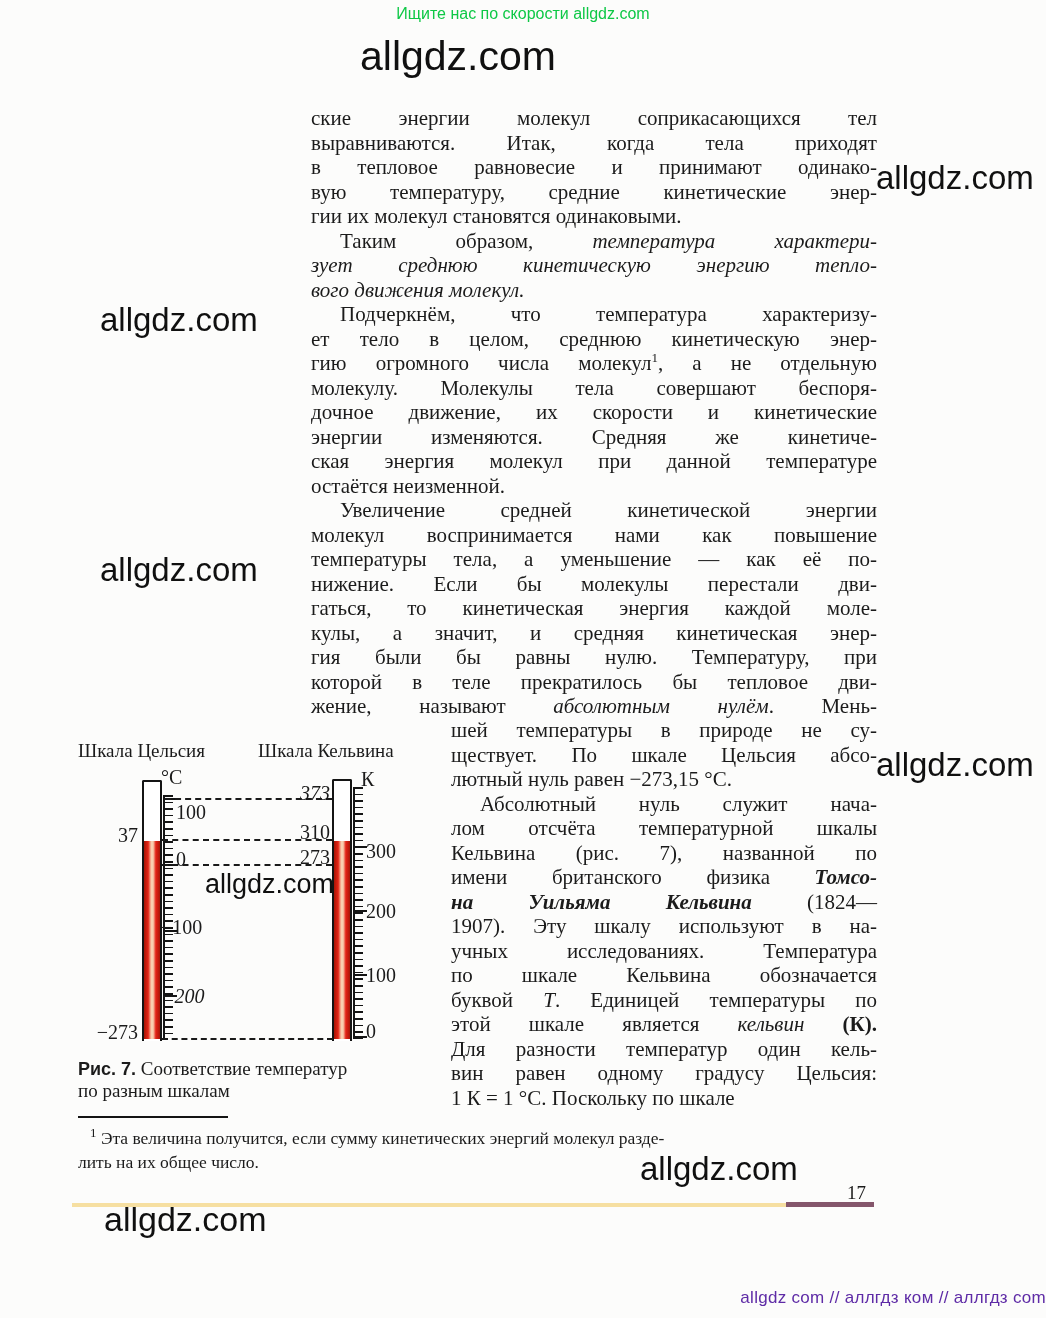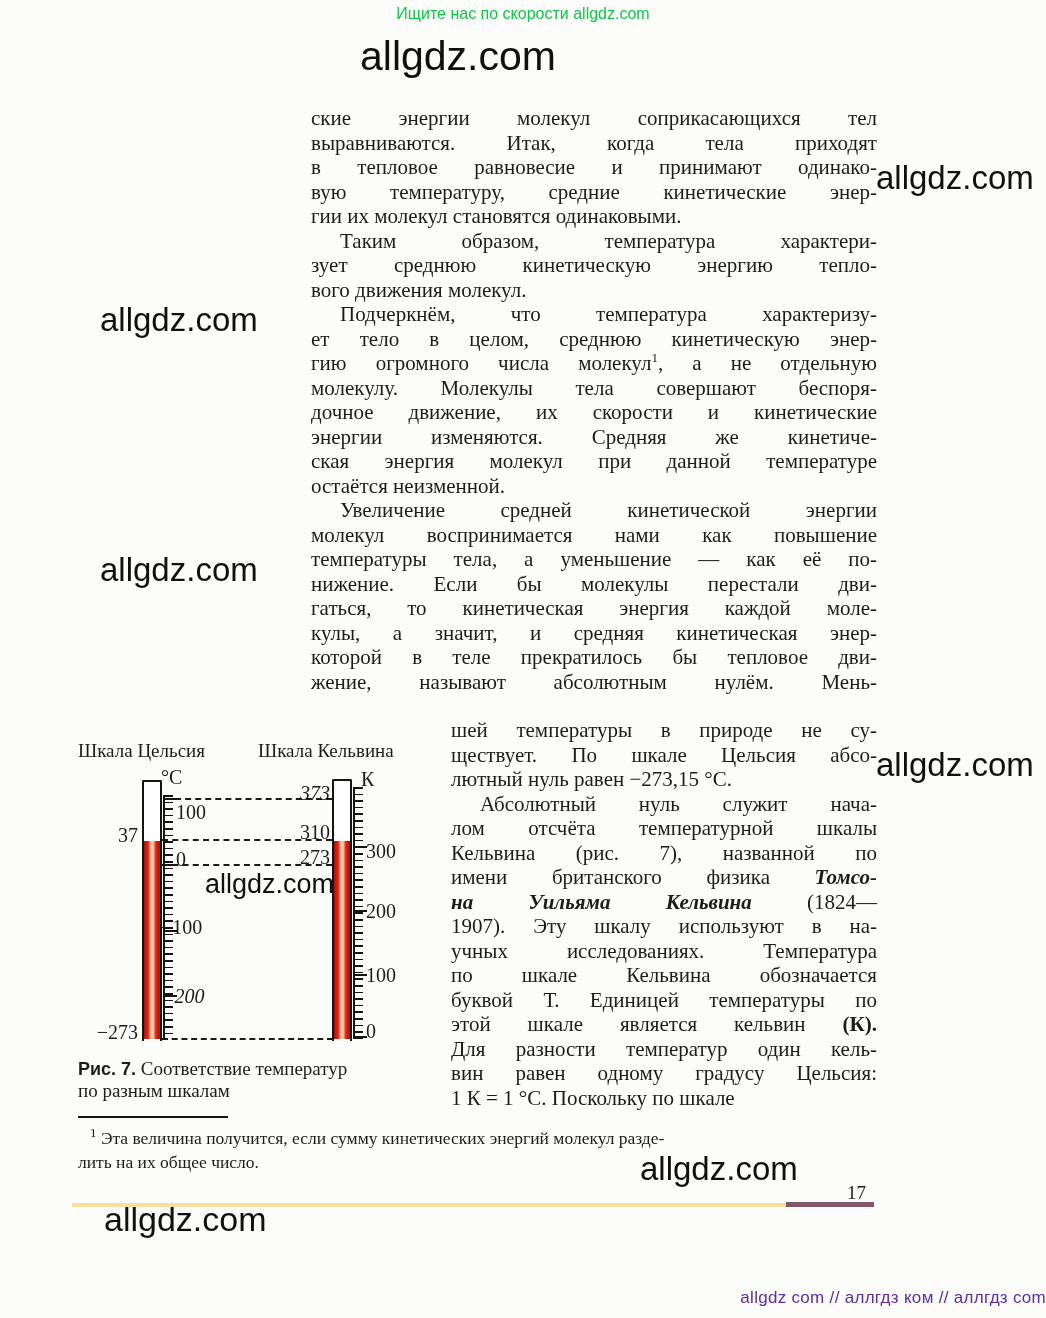--- a/index.html
+++ b/index.html
@@ -22,21 +22,21 @@
   .footer-links{position:absolute;top:1288px;left:0;width:100%;text-align:right;
          font-family:"Liberation Sans",sans-serif;font-size:17px;letter-spacing:.3px;}
   
   .col{position:absolute;}
   .col-wide{left:311px;top:106px;width:566px;}
   .col-narrow{left:451px;top:718px;width:426px;}
   .bline{font-size:21px;line-height:24.5px;height:24.5px;white-space:nowrap;}
   .aj{text-align:justify;text-align-last:justify;}
   .al{text-align:left;text-align-last:left;}
   .ind{text-indent:29px;}
-  .i{}
+  .i{font-style:italic;}
   .b{font-weight:bold;}
   .bi{font-weight:bold;font-style:italic;}
   sup{font-size:13px;line-height:0;}
   
   .figtitle{font-size:19px;}
   .tube{position:absolute;width:16px;background:#ffffff;border:2px solid #141414;border-bottom:none;
         border-radius:2px 2px 0 0;}
   .mercury{position:absolute;left:0;width:16px;
         background:linear-gradient(to right,#a81505 0%,#e42315 26%,#f9cfae 45%,#f9cfae 57%,#e42315 74%,#a81505 100%);}
   .scale{position:absolute;width:8px;border-left:2px solid #141414;
@@ -90,20 +90,21 @@
       <div class="bline aj"><span class="n">дочное движение, их скорости и кинетические</span></div>
       <div class="bline aj"><span class="n">энергии изменяются. Средняя же кинетиче-</span></div>
       <div class="bline aj"><span class="n">ская энергия молекул при данной температуре</span></div>
       <div class="bline al"><span class="n">остаётся неизменной.</span></div>
       <div class="bline aj ind"><span class="n">Увеличение средней кинетической энергии</span></div>
       <div class="bline aj"><span class="n">молекул воспринимается нами как повышение</span></div>
       <div class="bline aj"><span class="n">температуры тела, а уменьшение — как её по-</span></div>
       <div class="bline aj"><span class="n">нижение. Если бы молекулы перестали дви-</span></div>
       <div class="bline aj"><span class="n">гаться, то кинетическая энергия каждой моле-</span></div>
       <div class="bline aj"><span class="n">кулы, а значит, и средняя кинетическая энер-</span></div>
+      <div class="bline aj"><span class="n">гия были бы равны нулю. Температуру, при</span></div>
       <div class="bline aj"><span class="n">которой в теле прекратилось бы тепловое дви-</span></div>
       <div class="bline aj"><span class="n">жение, называют </span><span class="i">абсолютным нулём</span><span class="n">. Мень-</span></div>
     </div>
   <div class="col col-narrow">
       <div class="bline aj"><span class="n">шей температуры в природе не су-</span></div>
       <div class="bline aj"><span class="n">ществует. По шкале Цельсия абсо-</span></div>
       <div class="bline al"><span class="n">лютный нуль равен −273,15 °С.</span></div>
       <div class="bline aj ind"><span class="n">Абсолютный нуль служит нача-</span></div>
       <div class="bline aj"><span class="n">лом отсчёта температурной шкалы</span></div>
       <div class="bline aj"><span class="n">Кельвина (рис. 7), названной по</span></div>

